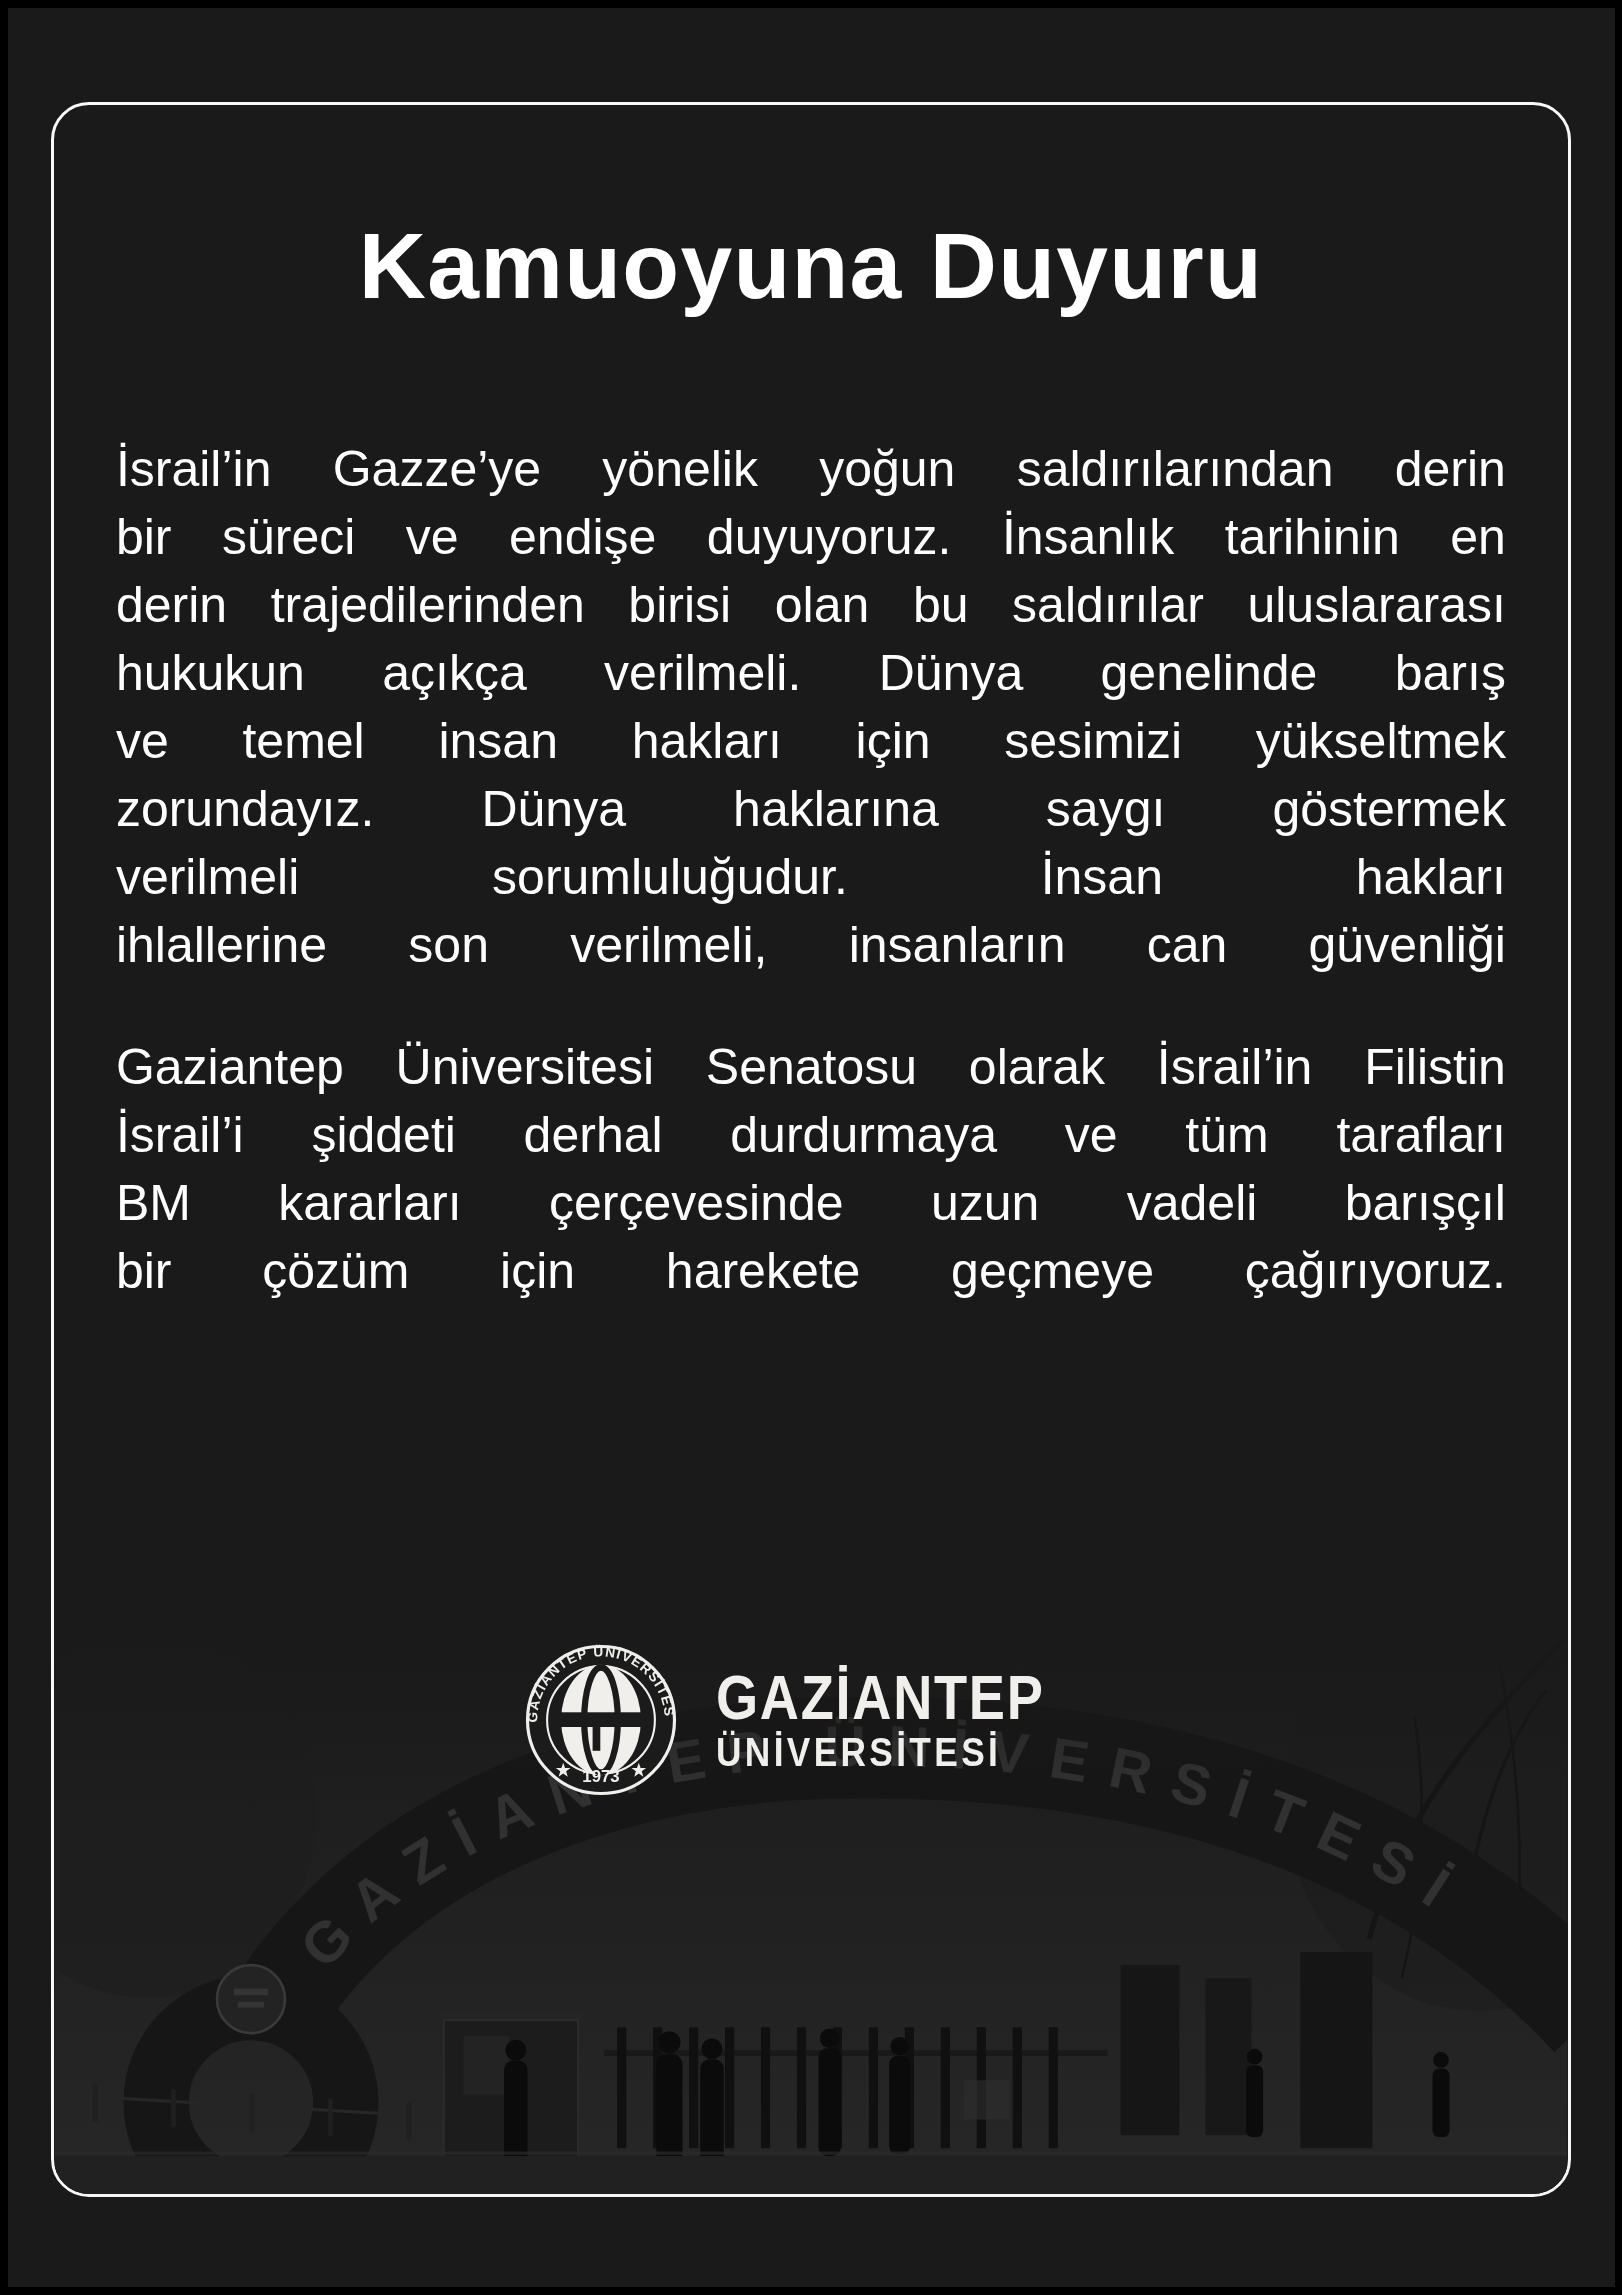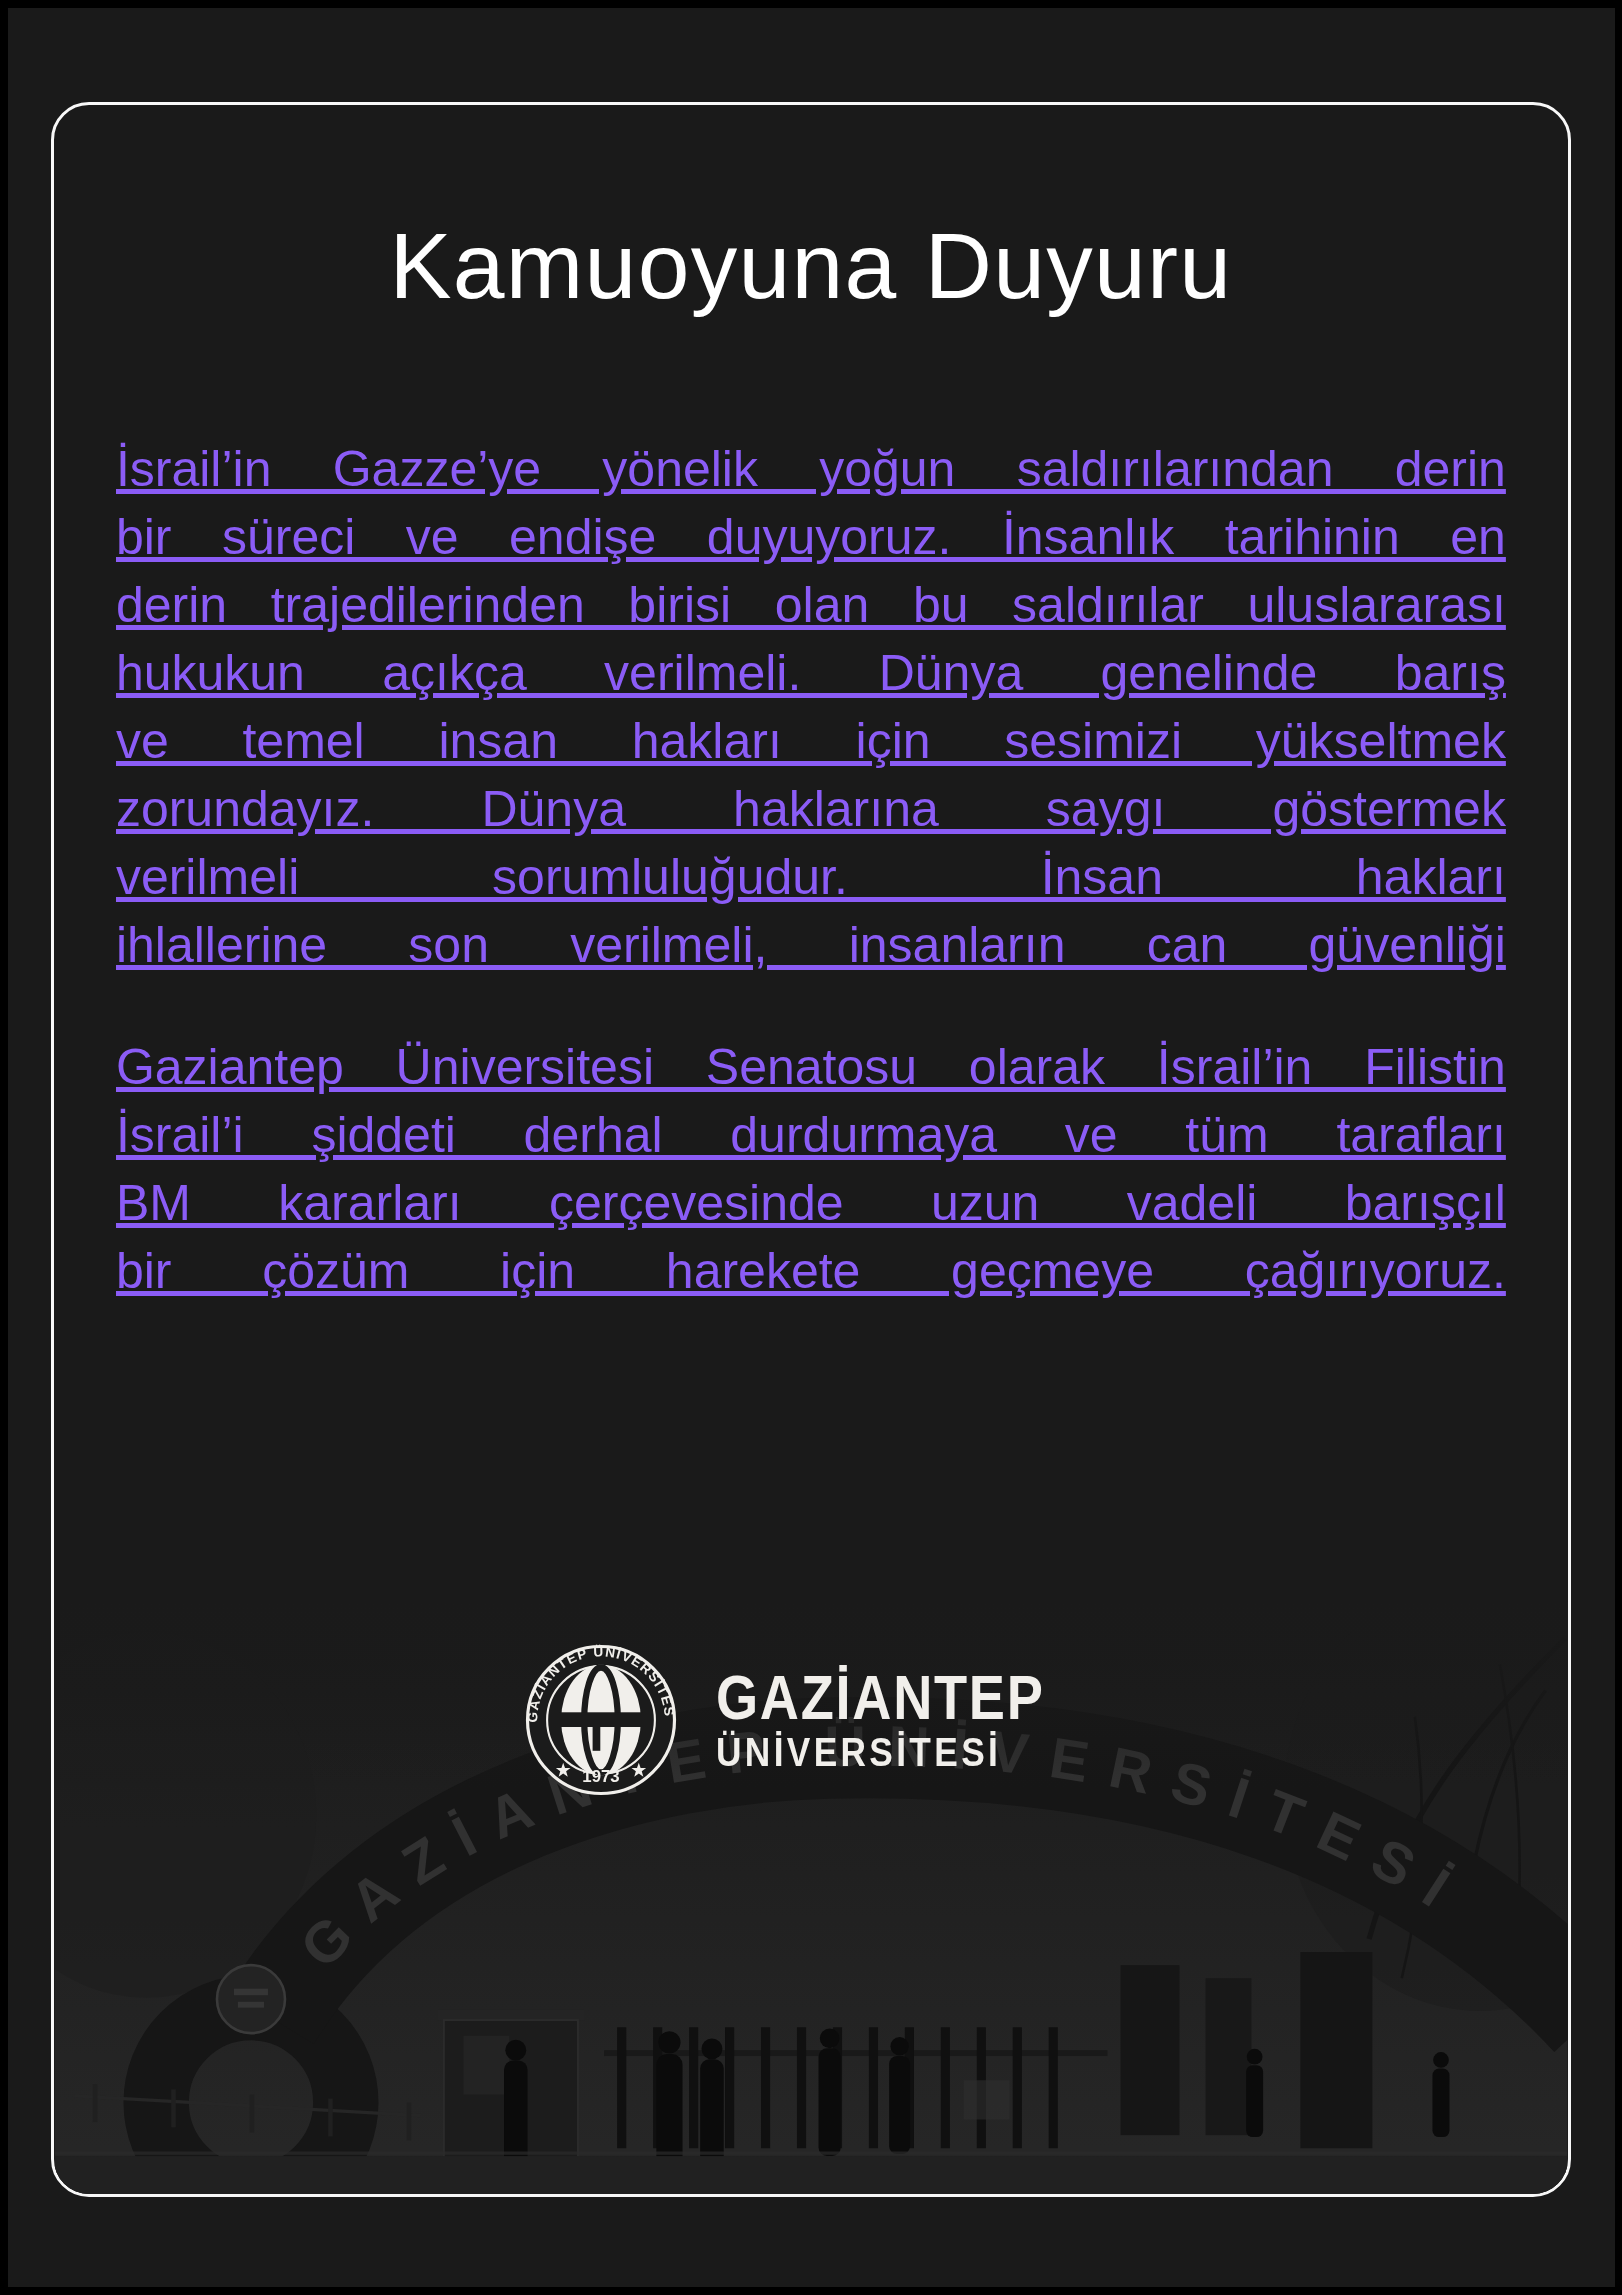--- a/index.html
+++ b/index.html
@@ -24,41 +24,40 @@
     border-radius:38px;
     overflow:hidden;
   }
   .title{
     position:absolute;
     top:108px; left:0; right:0;
     margin:0;
     text-align:center;
     color:#ffffff;
     font-size:93px;
-    font-weight:400;
+    font-weight:700;
     letter-spacing:1.3px;
   }
   .body-text{
     position:absolute;
     top:330px; left:62px; right:62px;
     overflow:hidden;
   }
   .para{margin:0;}
   .para + .para{margin-top:54px;}
   .text-line{
     height:68px;
     line-height:68px;
     font-size:50px;
-    color:#8b5cf6;
+    color:#ffffff;
     text-align:justify;
     text-align-last:justify;
     white-space:nowrap;
     word-spacing:-2.6px;
     overflow:hidden;
-    text-decoration:underline;
   }
   .logo-row{
     position:absolute;
     top:1538px; left:0; right:0;
     display:flex;
     justify-content:center;
     align-items:center;
     gap:38px;
     z-index:3;
   }

